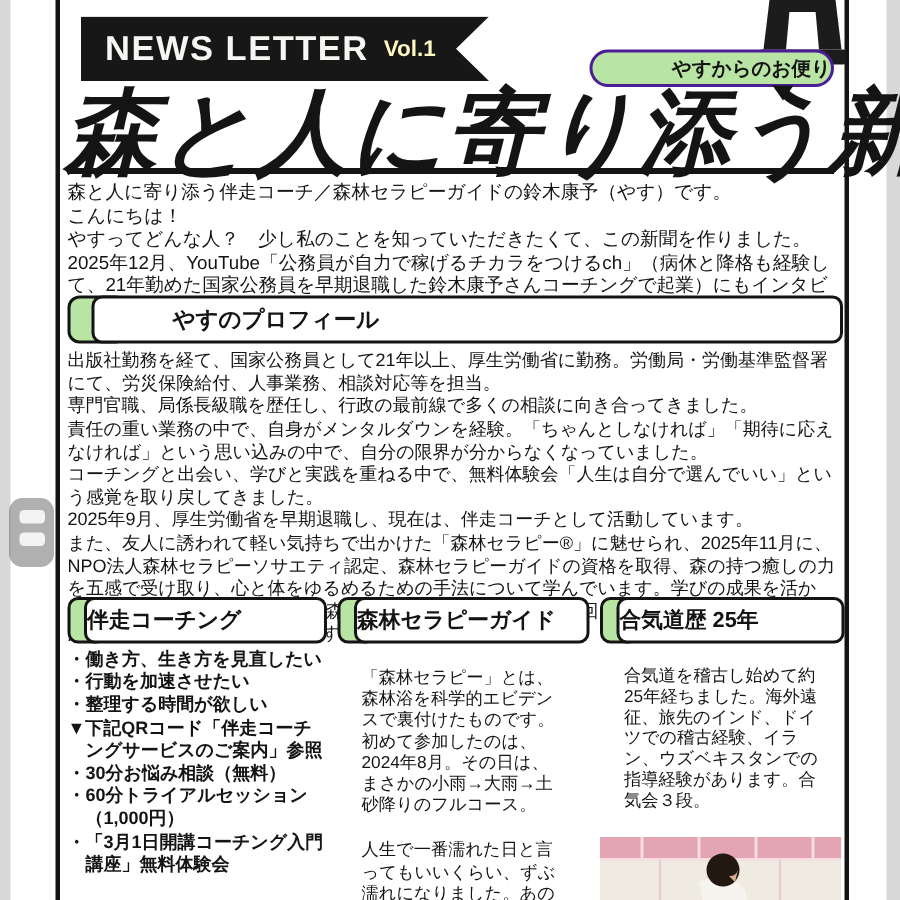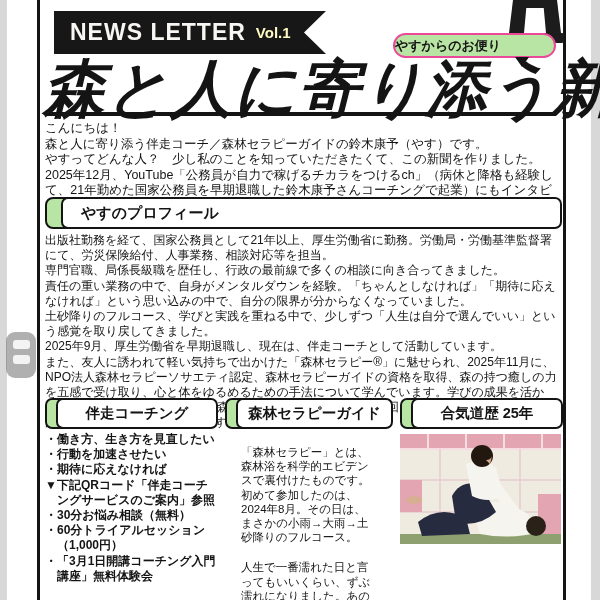--- a/index.html
+++ b/index.html
@@ -23,22 +23,22 @@
   }
   .banner .t{ font-size:23px; font-weight:bold; letter-spacing:1px; }
   .banner .v{ font-size:15px; font-weight:bold; color:#fef9c3; }
 
   
   .easel{ position:absolute; left:496px; top:0; }
 
   
   .badge{
     position:absolute; left:386px; top:33px; width:163px; height:25px;
-    background:#b9e5a4; border:2px solid #ec4899; border-radius:14px;
-    display:flex; align-items:center; justify-content:flex-start;
+    background:#b9e5a4; border:2px solid #4c1d95; border-radius:14px;
+    display:flex; align-items:center; justify-content:flex-end;
     font-size:13px; font-weight:bold;
   }
   .badge-tail{
     position:absolute; left:508px; top:57px; width:0; height:0;
     border-left:7px solid transparent; border-right:7px solid transparent;
     border-top:10px solid #141414;
   }
 
   
   .headline{
@@ -57,31 +57,31 @@
   .green-tab{
     position:absolute; left:0; top:0; height:32px; background:#b9e5a4;
     border:2px solid #141414; border-radius:8px;
   }
   .sec-header .green-tab{ width:40px; }
   .sec-box{
     position:absolute; top:0; height:32px; background:#ffffff;
     border:2px solid #141414; border-radius:7px;
     display:flex; align-items:center;
   }
-  .sec-header .sec-box{ left:16px; right:0; padding-left:18px; font-size:15px; font-weight:bold; }
+  .sec-header .sec-box{ left:16px; right:0; padding-left:52px; font-size:15px; font-weight:bold; }
 
   .profile-body{ position:absolute; left:38px; top:233px; width:518px; font-size:12px; line-height:15.2px; }
 
   
   .cols{ position:absolute; left:38px; top:398px; width:518px; display:flex; gap:7px; }
   .col{ position:relative; }
   .col1{ width:173px; } .col2{ width:168px; } .col3{ width:163px; }
   .col-header{ position:relative; height:31px; }
   .col-header .green-tab{ width:26px; height:31px; border-radius:7px; }
-  .col-header .sec-box{ left:11px; right:0; height:31px; justify-content:center; font-size:14.5px; font-weight:bold; }
+  .col-header .sec-box{ left:11px; right:0; height:31px; justify-content:flex-start; font-size:14.5px; font-weight:bold; }
   .col-body{ margin-top:3px; }
   .col1 .col-body{ font-size:12px; font-weight:bold; line-height:15.2px; }
   .col2 .col-body{ font-size:11.5px; line-height:14.2px; }
   .col3 .col-body{ font-size:11.5px; line-height:13.8px; }
   .hang{ padding-left:12px; text-indent:-12px; }
   .ind{ padding-left:12px; }
   .col2 .col-body p, .col3 .col-body p{ margin:16px; }
 
   .photo{ margin-top:5px; width:161px; height:110px; overflow:hidden; }
 
@@ -119,55 +119,55 @@
 
   <div class="badge">
     <span>やすからのお便り</span>
   </div>
   <div class="badge-tail"></div>
 
   <h1 class="headline">森と人に寄り添う新聞</h1>
   <div class="rule"></div>
 
   <div class="intro">
+    <div>森と人に寄り添う伴走コーチ／森林セラピーガイドの鈴木康予（やす）です。</div>
     <div>こんにちは！</div>
-    <div>森と人に寄り添う伴走コーチ／森林セラピーガイドの鈴木康予（やす）です。</div>
     <div>やすってどんな人？　少し私のことを知っていただきたくて、この新聞を作りました。</div>
     <div>2025年12月、YouTube「公務員が自力で稼げるチカラをつけるch」（病休と降格も経験して、21年勤めた国家公務員を早期退職した鈴木康予さんコーチングで起業）にもインタビュー出演させていただきました。</div>
   </div>
 
   <div class="sec-header">
     <div class="green-tab"></div>
     <div class="sec-box">
       <span>やすのプロフィール</span>
     </div>
   </div>
 
   <div class="profile-body">
     <div>出版社勤務を経て、国家公務員として21年以上、厚生労働省に勤務。労働局・労働基準監督署にて、労災保険給付、人事業務、相談対応等を担当。</div>
     <div>専門官職、局係長級職を歴任し、行政の最前線で多くの相談に向き合ってきました。</div>
     <div>責任の重い業務の中で、自身がメンタルダウンを経験。「ちゃんとしなければ」「期待に応えなければ」という思い込みの中で、自分の限界が分からなくなっていました。</div>
-    <div>土砂降りのフルコース、学びと実践を重ねる中で、少しずつ「人生は自分で選んでいい」という感覚を取り戻してきました。</div>
+    <div>コーチングと出会い、学びと実践を重ねる中で、無料体験会「人生は自分で選んでいい」という感覚を取り戻してきました。</div>
     <div>2025年9月、厚生労働省を早期退職し、現在は、伴走コーチとして活動しています。</div>
     <div>また、友人に誘われて軽い気持ちで出かけた「森林セラピー®」に魅せられ、2025年11月に、NPO法人森林セラピーソサエティ認定、森林セラピーガイドの資格を取得、森の持つ癒しの力を五感で受け取り、心と体をゆるめるための手法について学んでいます。学びの成果を活かし、2025年12月、森林浴体験「森さんぽ」を東京都内にて複数回、実施しました。今後、森林浴体験のサービスも展開予定です。</div>
   </div>
 
   <div class="cols">
 
     <div class="col col1">
       <div class="col-header">
         <div class="green-tab"></div>
         <div class="sec-box">
           <span>伴走コーチング</span>
         </div>
       </div>
       <div class="col-body">
         <div class="hang">・働き方、生き方を見直したい</div>
         <div class="hang">・行動を加速させたい</div>
-        <div class="hang">・期待に応えなければ</div>
+        <div class="hang">・整理する時間が欲しい</div>
         <div class="hang">▼下記QRコード「伴走コーチングサービスのご案内」参照</div>
         <div class="hang">・30分お悩み相談（無料）</div>
         <div class="hang">・60分トライアルセッション（1,000円）</div>
         <div class="hang">・「3月1日開講コーチング入門講座」無料体験会</div>
 
       </div>
     </div>
 
     <div class="col col2">
       <div class="col-header">
@@ -182,20 +182,23 @@
       </div>
     </div>
 
     <div class="col col3">
       <div class="col-header">
         <div class="green-tab"></div>
         <div class="sec-box">
           <span>合気道歴 25年</span>
         </div>
       </div>
+      <div class="col-body">
+        <p>合気道を稽古し始めて約25年経ちました。海外遠征、旅先のインド、ドイツでの稽古経験、イラン、ウズベキスタンでの指導経験があります。合気会３段。</p>
+      </div>
       <div class="photo">
         <svg width="161" height="110" viewBox="0 0 161 110">
           <rect x="0" y="0" width="161" height="110" fill="#f0ebe1"></rect>
 
           <rect x="0" y="0" width="161" height="15" fill="#e3a5b2"></rect>
           <line x1="0" y1="15" x2="161" y2="15" stroke="#f6dde2" stroke-width="2"></line>
           <line x1="28" y1="0" x2="28" y2="15" stroke="#f6dde2" stroke-width="2"></line>
           <line x1="66" y1="0" x2="66" y2="15" stroke="#f6dde2" stroke-width="2"></line>
           <line x1="104" y1="0" x2="104" y2="15" stroke="#f6dde2" stroke-width="2"></line>
           <line x1="142" y1="0" x2="142" y2="15" stroke="#f6dde2" stroke-width="2"></line>

